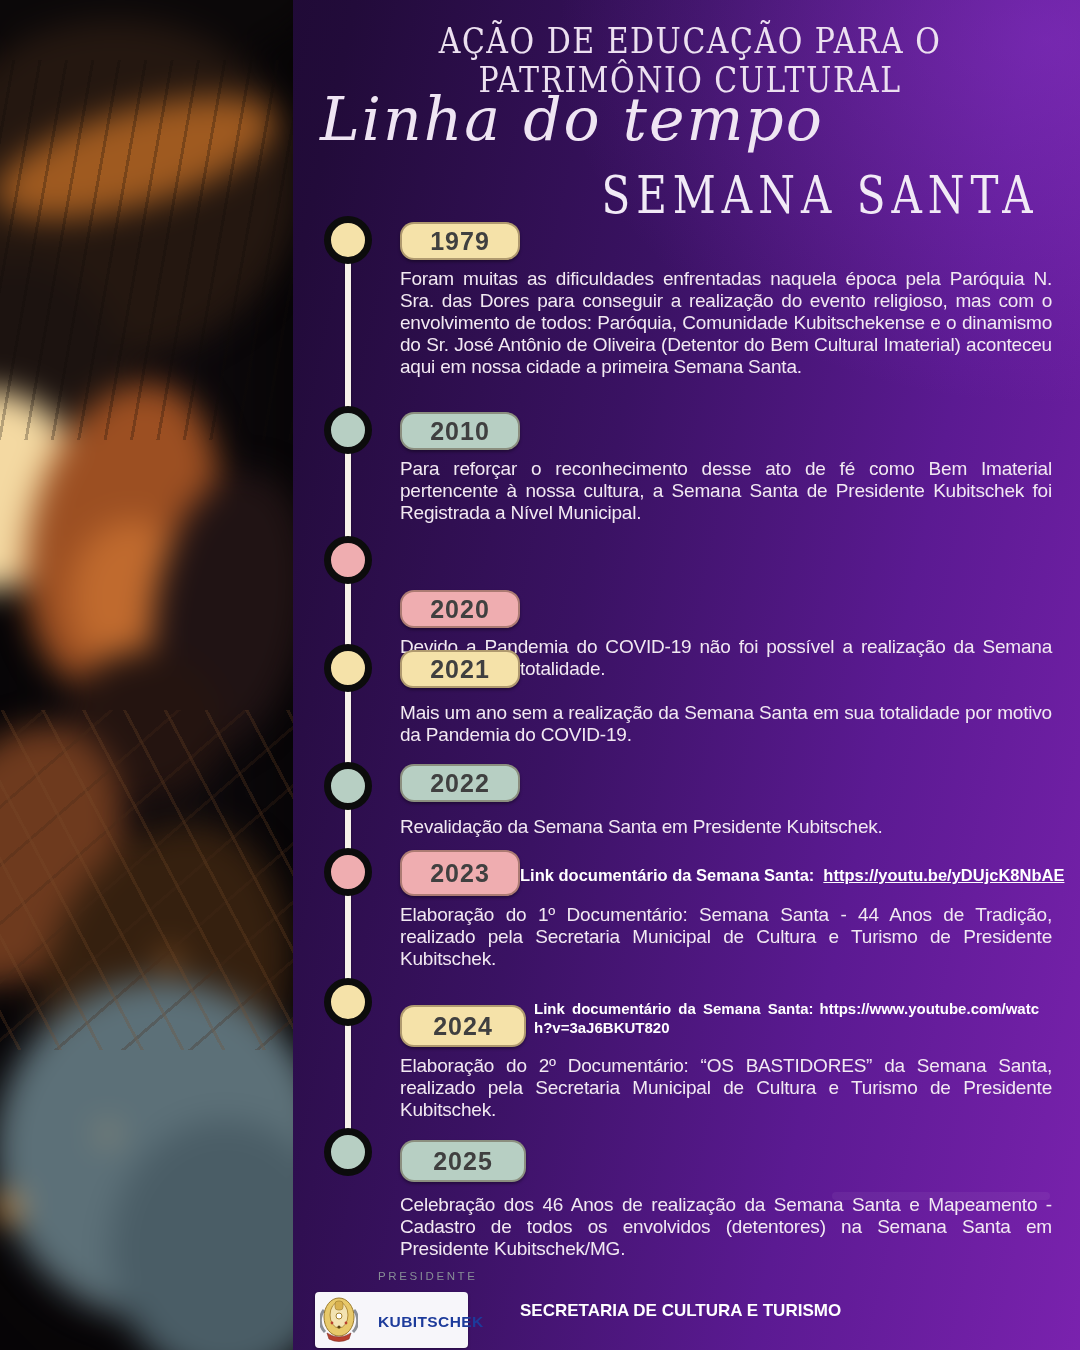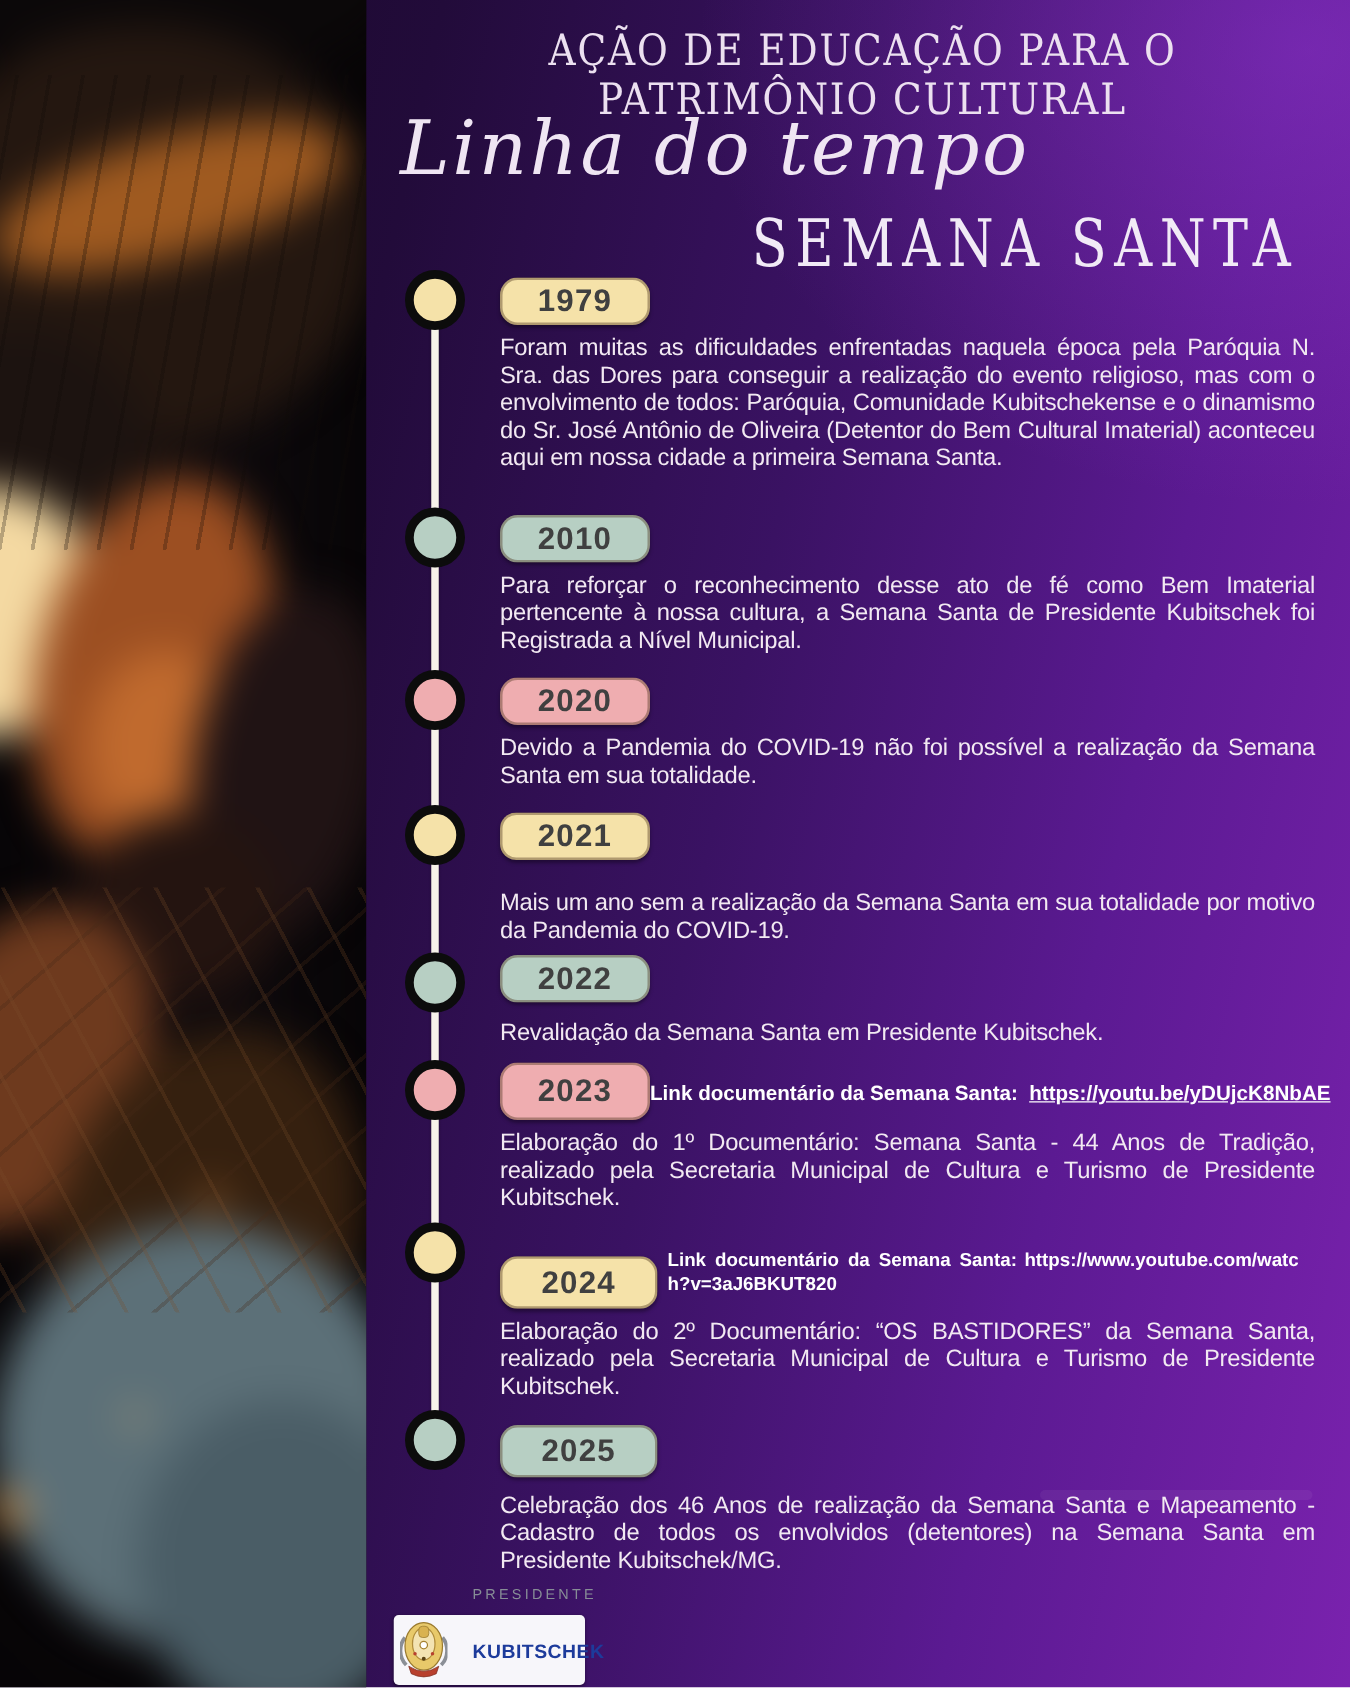--- a/index.html
+++ b/index.html
@@ -60,21 +60,21 @@
     border:2px solid rgba(72,48,24,.4); box-shadow:0 2px 3px rgba(0,0,0,.35);
     display:flex; align-items:center; justify-content:center; }
   .badge span { font-weight:700; font-size:25px; color:#404040; letter-spacing:1px; }
   .desc { margin:8px 0 0 76px; width:652px; text-align:justify;
     font-size:19px; line-height:22px; color:#f2e9f2; letter-spacing:-0.2px; }
   .linkrow { position:absolute; color:#ffffff; font-weight:700; }
   .ev0{top:222px;--no:-6px}  .ev1{top:412px;--no:-6px}
   .ev2{top:542px;--no:-6px}  .ev3{top:650px;--no:-6px}
   .ev4{top:764px;--no:-2px}  .ev5{top:850px;--no:-2px}
   .ev6{top:1005px;--no:-27px}.ev7{top:1140px;--no:-12px}
-  .ev3 .desc{margin-top:24px} .ev4 .desc{margin-top:14px} .ev7 .desc{margin-top:12px}
+  .ev3 .desc{margin-top:14px} .ev4 .desc{margin-top:14px} .ev7 .desc{margin-top:12px}
   .ev5 .badge{height:46px}
   .ev6 .badge,.ev7 .badge{width:126px;height:42px}
   .ev5 .linkrow{left:196px;top:16px;width:545px;font-size:16.5px;white-space:nowrap;}
   .ev5 .linkurl{text-decoration:underline;margin-left:9px;}
   .ev6 .linkrow{left:210px;top:-6px;width:505px;font-size:15px;line-height:19px;text-align:justify;}
   .ev6 .linkurl{word-break:break-all;margin-left:6px;}
 
   .smudge { position:absolute; left:832px; top:1192px; width:218px; height:8px;
     background:rgba(255,255,255,.05); border-radius:4px; }
 
@@ -137,21 +137,21 @@
       <div class="event ev1">
     <div class="node" style="background: rgb(183, 207, 195);"></div>
     <div class="badge" style="background: rgb(183, 207, 195);">
       <span>2010</span>
     </div>
 
     <p class="desc">Para reforçar o reconhecimento desse ato de fé como Bem Imaterial pertencente à nossa cultura, a Semana Santa de Presidente Kubitschek foi Registrada a Nível Municipal.</p>
   </div>
       <div class="event ev2">
     <div class="node" style="background: rgb(239, 173, 176);"></div>
-    <div class="badge" style="background: rgb(239, 173, 176);">
+    <div class="badge" style="background: rgb(239, 173, 176); margin-top: 48px;">
       <span>2020</span>
     </div>
 
     <p class="desc">Devido a Pandemia do COVID-19 não foi possível a realização da Semana Santa em sua totalidade.</p>
   </div>
       <div class="event ev3">
     <div class="node" style="background: rgb(245, 226, 169);"></div>
     <div class="badge" style="background: rgb(245, 226, 169); border-radius: 13px;">
       <span>2021</span>
     </div>
@@ -210,14 +210,15 @@
       <circle cx="26" cy="27" r="1.4" fill="#b8402e"></circle>
       <circle cx="19" cy="31" r="1.6" fill="#5a4213"></circle>
       <path d="M7 37 Q19 45 31 37 L29 43 Q19 48 9 43 Z" fill="#b8402e" stroke="#7e2a1e" stroke-width=".6"></path>
     </svg>
     <div class="logo-text">
       <span class="logo-top">PRESIDENTE</span>
       <span class="logo-name">KUBITSCHEK</span>
       <span class="logo-sub">PREFEITURA</span>
     </div>
   </div>
+  <div class="f-line f1">SECRETARIA DE CULTURA E TURISMO</div>
 
 </div>
 
 </body></html>

